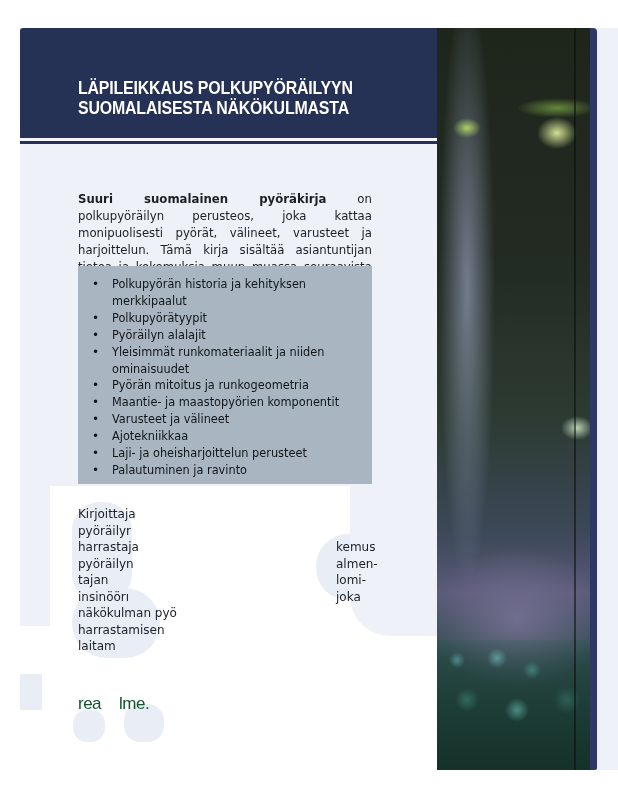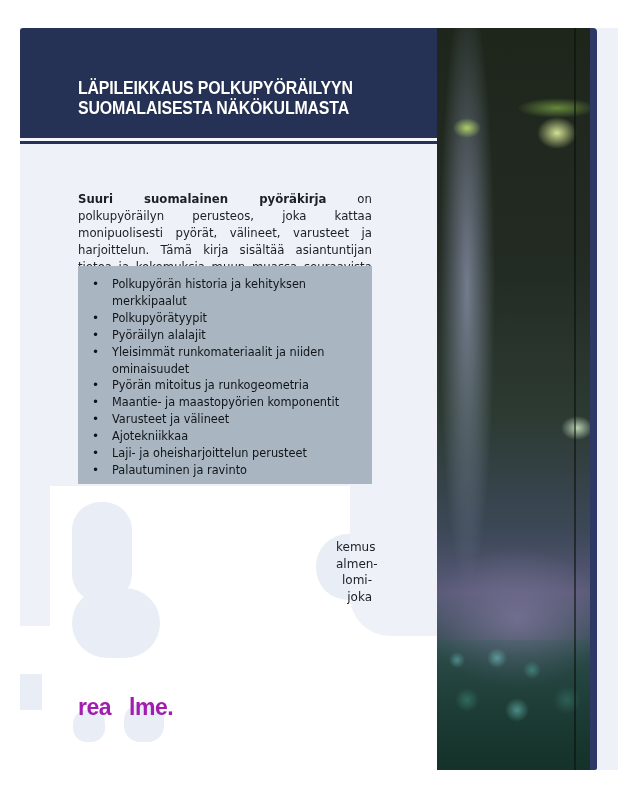--- a/index.html
+++ b/index.html
@@ -58,21 +58,21 @@
   .redact {
     position:absolute; left:0; top:458px; width:417px; height:284px; background:#ffffff;
   }
   .blob { position:absolute; background:#e9edf6; }
   .author-text {
     position:absolute; font-size:12px; line-height:16.5px; color:#1c1f26;
     font-family:"DejaVu Sans", sans-serif; white-space:pre;
   }
   .publisher {
     position:absolute; left:58px; top:666px; font-family:"Liberation Sans", sans-serif;
-    font-weight:bold; font-size:23px; color:#a21caf; letter-spacing:-0.5px;
+    font-weight:normal; font-size:17px; color:#14532d; letter-spacing:-0.5px;
   }
   .photo {
     position:absolute; left:417px; top:0; width:153px; height:742px;
     background:
       radial-gradient(ellipse 14px 10px at 30px 100px, rgba(190,230,110,0.85), transparent),
       radial-gradient(ellipse 20px 16px at 120px 105px, rgba(230,245,160,0.9), transparent),
       radial-gradient(ellipse 40px 10px at 120px 80px, rgba(150,200,80,0.6), transparent),
       radial-gradient(ellipse 16px 12px at 140px 400px, rgba(210,235,200,0.85), transparent),
       radial-gradient(ellipse 28px 300px at 30px 260px, rgba(140,150,175,0.75), transparent),
       radial-gradient(ellipse 90px 70px at 80px 590px, rgba(120,115,150,0.85), transparent),
@@ -133,22 +133,23 @@
     <div class="blob" style="left:52px; top:16px; width:60px; height:100px; border-radius:28px;"></div>
     <div class="blob" style="left:52px; top:102px; width:88px; height:70px; border-radius:36px;"></div>
     <div class="blob" style="left:296px; top:48px; width:70px; height:66px; border-radius:32px;"></div>
     <div class="blob" style="left:0; top:0; width:30px; height:140px; background:#eef1f7;"></div>
     <div class="blob" style="left:330px; top:0; width:87px; height:150px; background:#eef1f7; border-bottom-left-radius:40px;"></div>
     <div class="blob" style="left:0; top:188px; width:22px; height:36px;"></div>
     <div class="blob" style="left:53px; top:224px; width:32px; height:32px; border-radius:14px;"></div>
     <div class="blob" style="left:104px; top:218px; width:40px; height:38px; border-radius:16px;"></div>
   </div>
 
+  <div class="author-text" style="left:58px; top:478px;"><div>Kirjoittaja</div><div>pyöräilyr</div><div>harrastaja</div><div>pyöräilyn</div><div>tajan</div><div>insinöörı</div><div>näkökulman pyö</div><div>harrastamisen</div><div>laitam</div></div>
 
-  <div class="author-text" style="left:316px; top:511px; text-align:right; width:36px;"><div>kemus</div><div>almen-</div><div>lomi-</div><div>joka</div></div>
+  <div class="author-text" style="left:316px; top:511px; width:36px;"><div>kemus</div><div>almen-</div><div>lomi-</div><div>joka</div></div>
 
   <div class="publisher"><span>rea</span><span style="display:inline-block; width:18px;"></span><span>lme.</span></div>
 
   <div class="photo">
     <div class="foliage"></div>
   </div>
   <div class="hinge"></div>
   <div class="edge"></div>
 </div>
 

